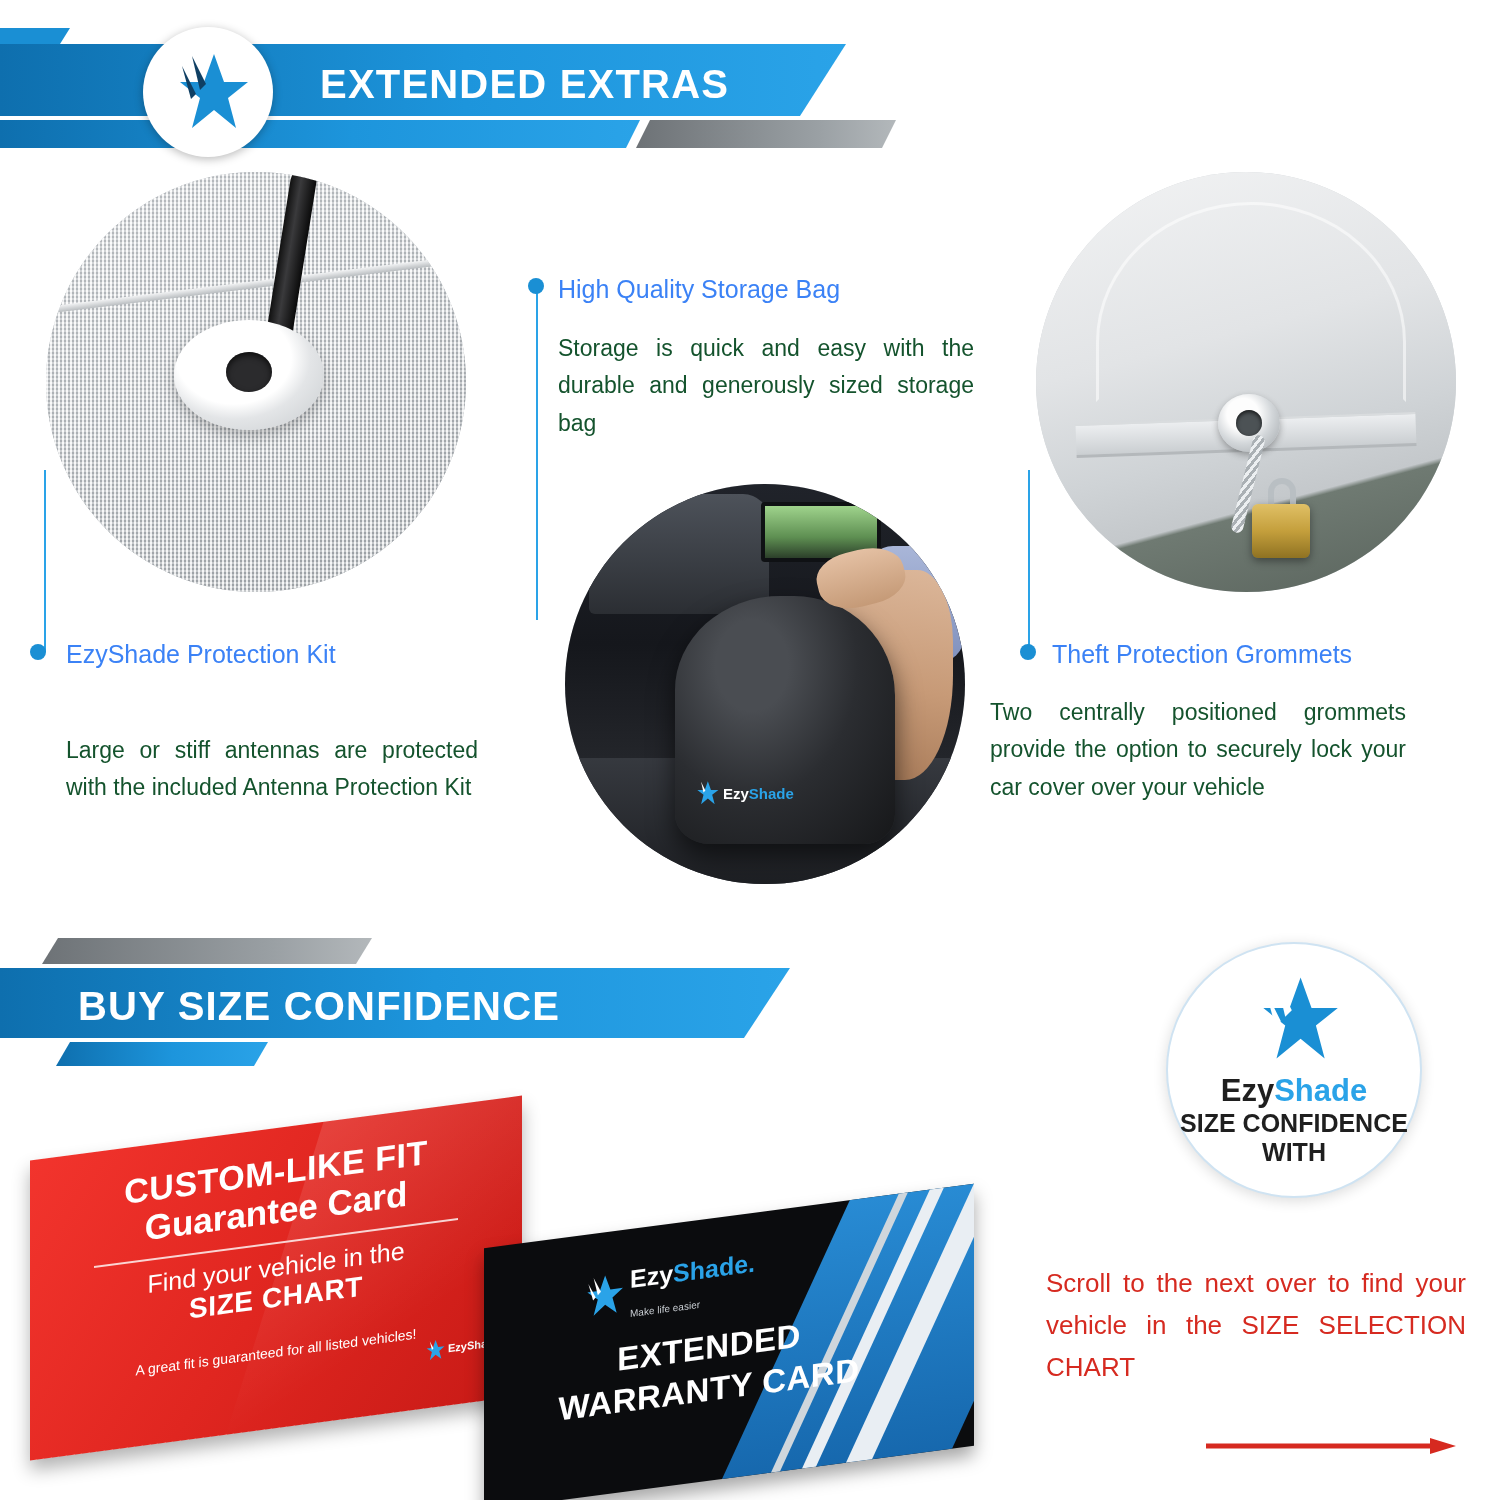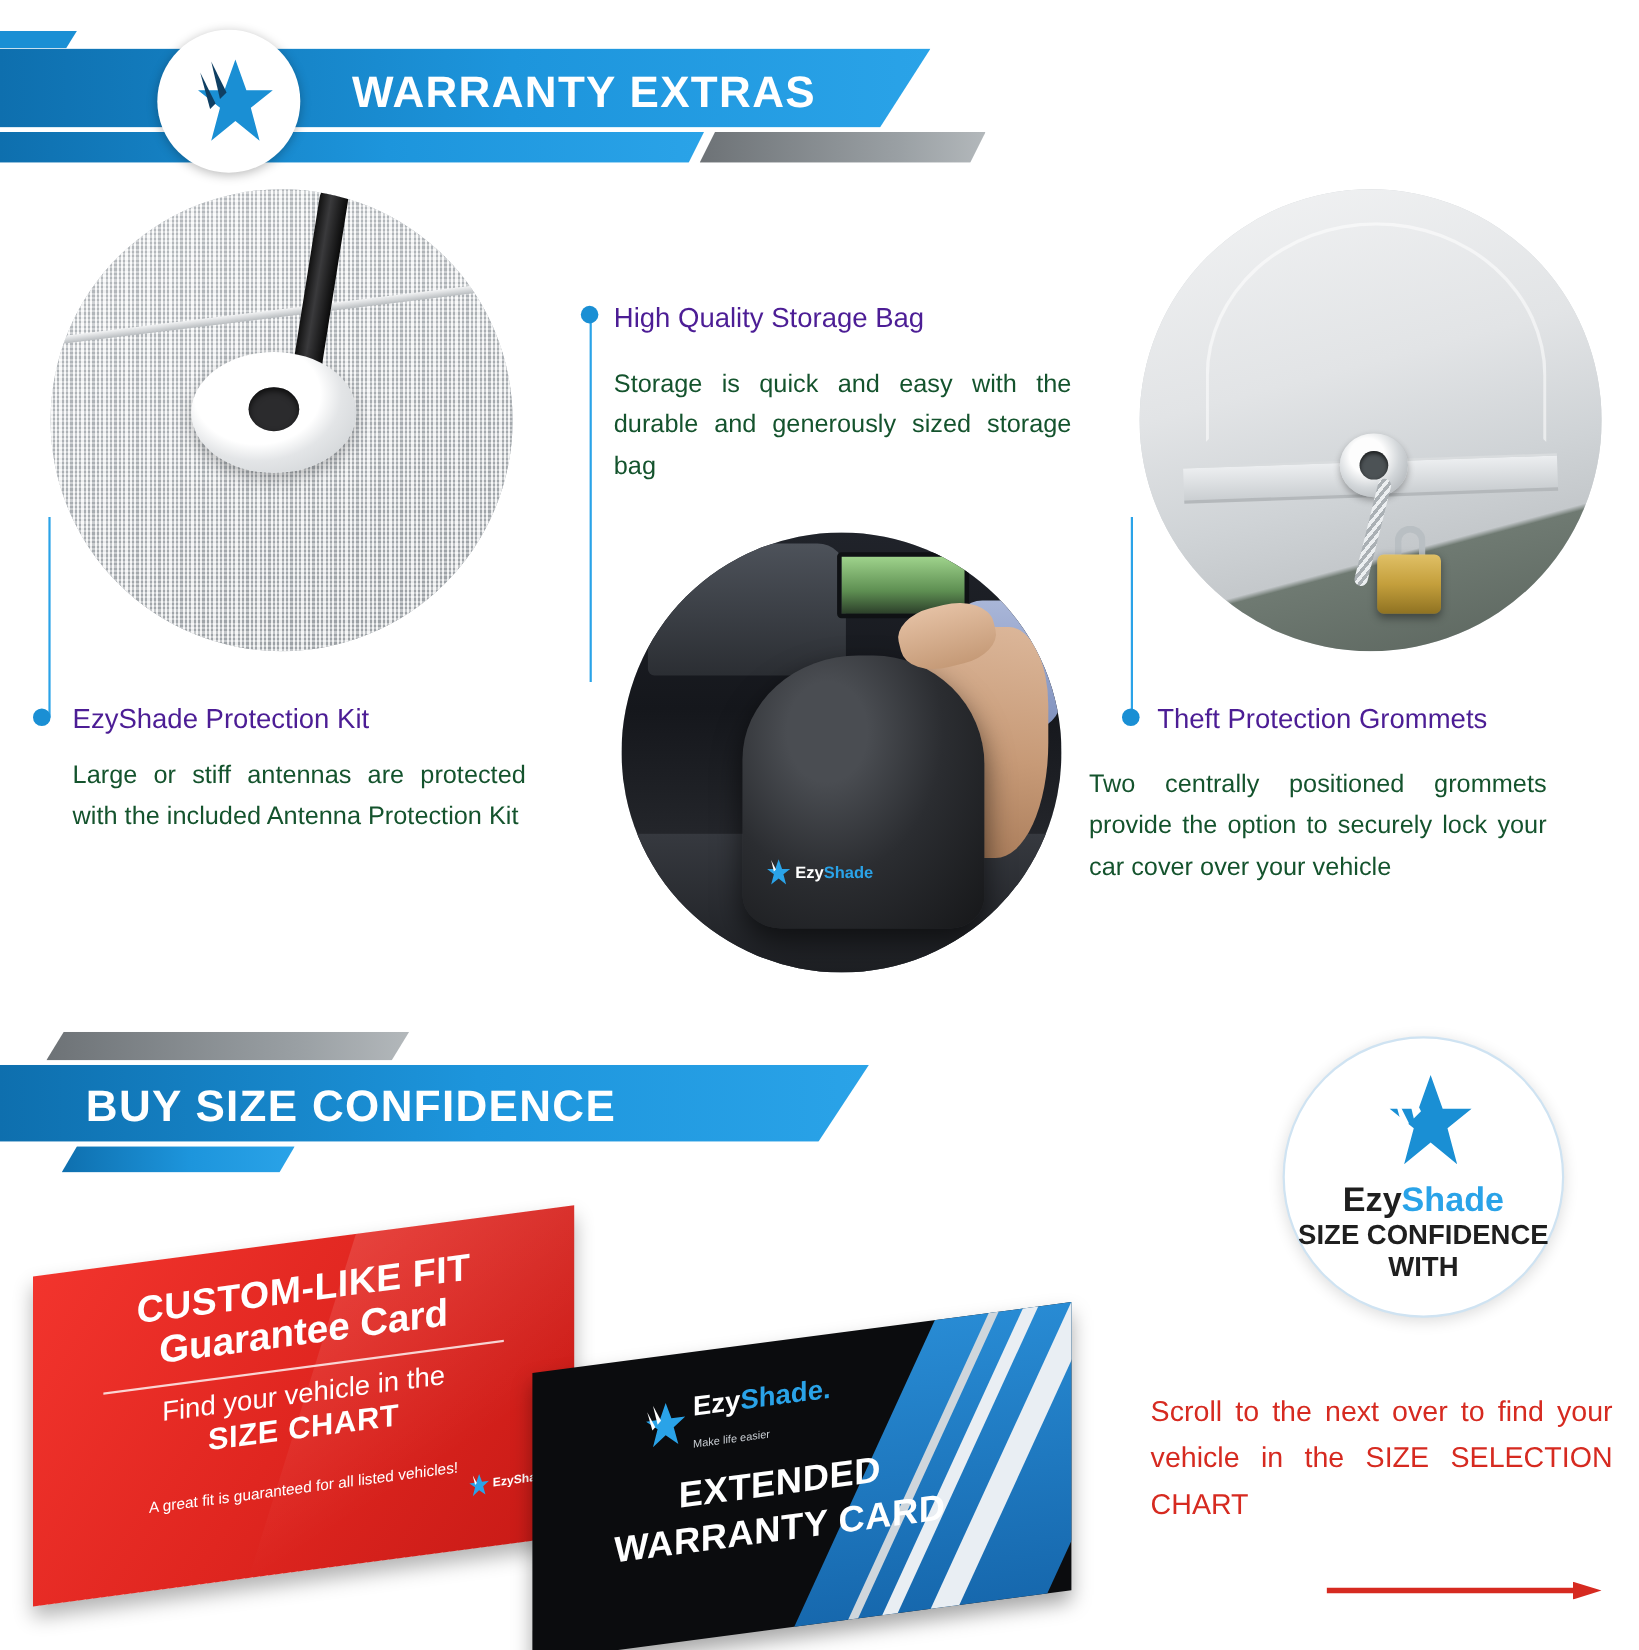--- a/index.html
+++ b/index.html
@@ -236,33 +236,33 @@
   }
   .cl-dot {
     position: absolute; width: 16px; height: 16px; border-radius: 50%;
     background: #1a8fd4;
   }
 
   
   .callout-title {
     position: absolute;
     font-size: 25px;
-    color: #4c1d95;
+    color: #3b82f6;
     white-space: nowrap;
   }
   .callout-body {
     position: absolute;
     font-size: 23px;
     line-height: 1.63;
     color: #14532d;
     text-align: justify;
   }
 
   #t-antenna { left: 66px; top: 640px; }
-  #b-antenna { left: 66px; top: 686px; width: 412px; }
+  #b-antenna { left: 66px; top: 732px; width: 412px; }
 
   #t-bag { left: 558px; top: 275px; }
   #b-bag { left: 558px; top: 330px; width: 416px; }
 
   #t-grommet { left: 1052px; top: 640px; }
   #b-grommet { left: 990px; top: 694px; width: 416px; }
 
   
   
   #card-red {
@@ -345,21 +345,21 @@
 
 </style>
 </head>
 <body>
 
 <div class="banner" id="banner-extras">
   <div class="band" id="ex-tip"></div>
   <div class="band gradient" id="ex-main"></div>
   <div class="band graygrad" id="ex-gray"></div>
   <div class="band gradient" id="ex-blue-bottom"></div>
-  <div class="banner-title" id="ex-title">WARRANTY EXTRAS</div>
+  <div class="banner-title" id="ex-title">EXTENDED EXTRAS</div>
   <div class="logo-badge" id="ex-badge">
     <span class="star-mark">
       <svg width="84" height="84" viewBox="0 0 84 84">
         <path d="M48 4 L58 32 L82 32 L62 48 L70 78 L48 60 L26 78 L34 48 L14 32 L38 32 Z" fill="#1a8fd4"></path>
         <path d="M26 6 L40 34 L34 40 Z" fill="#0f3f63"></path>
         <path d="M16 16 L30 44 L25 49 Z" fill="#0f3f63"></path>
       </svg>
     </span>
   </div>
 </div>

